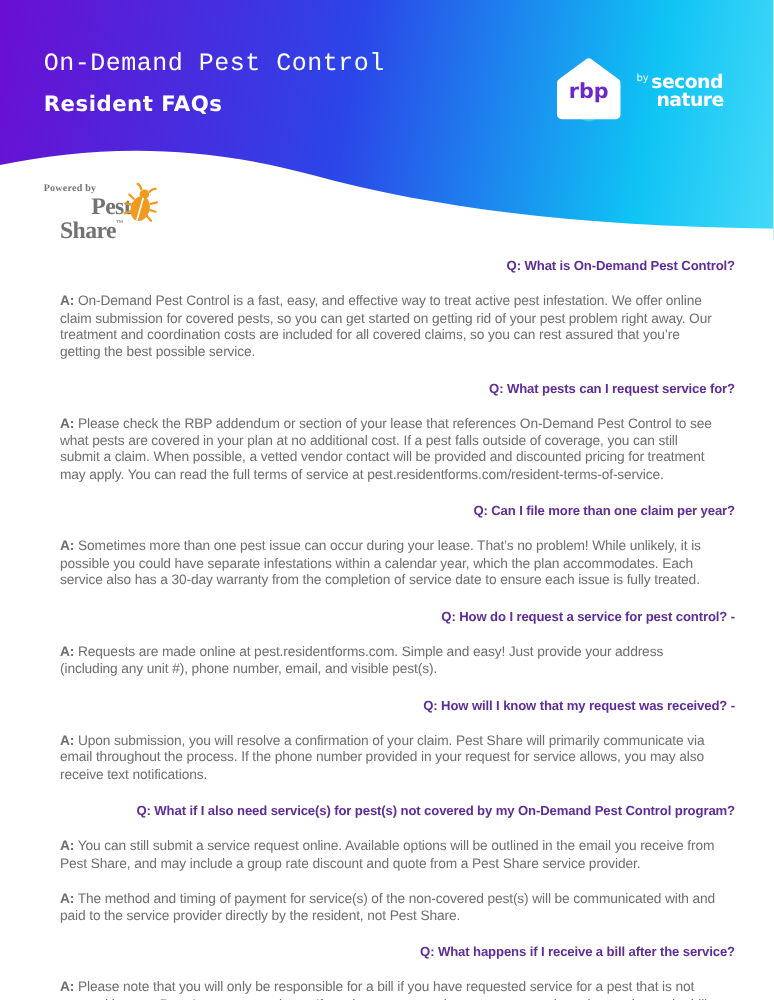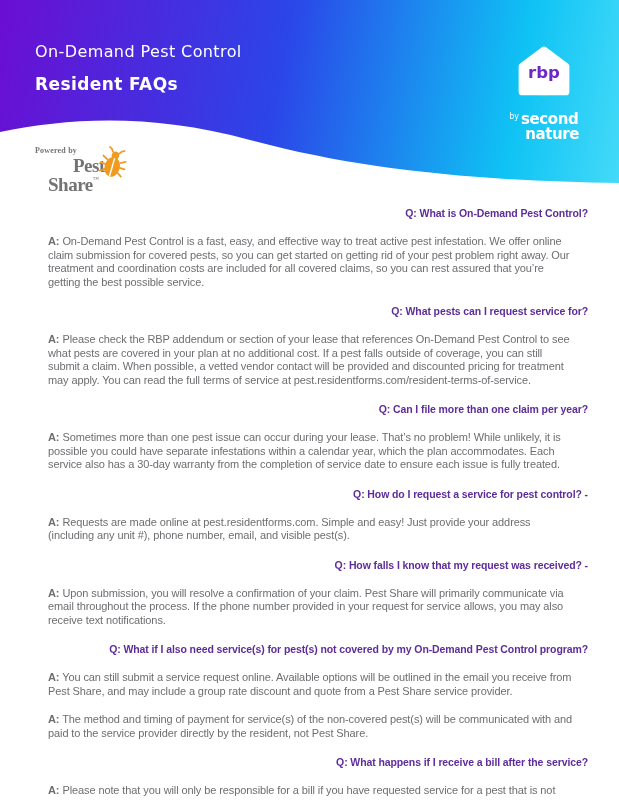--- a/index.html
+++ b/index.html
@@ -18,27 +18,27 @@
     background:linear-gradient(100deg, #6b0ed2 0%, #4330e0 28%, #2b46e8 45%, #0fc3f4 82%, #45daf8 100%);
   }
   .wave {
     position:absolute; left:0; bottom:-1px;
     width:619px; height:76px; display:block;
   }
   .header-title {
     position:absolute; left:35px; top:38px;
     color:#ffffff; font-family:"DejaVu Sans", sans-serif;
   }
-  .title-line1 { font-size:16px; font-weight:400; letter-spacing:0.4px; line-height:28px; }
+  .title-line1 { font-size:20px; font-weight:400; letter-spacing:0.4px; line-height:28px;font-family:Liberation Mono, monospace; }
   .title-line2 { font-size:17px; font-weight:700; letter-spacing:0.4px; line-height:28px; margin-top:4px; }
 
   
   .rbp-lockup {
     position:absolute; top:42px; right:40px;
-    display:flex; align-items:center; gap:9px;flex-direction:column;
+    display:flex; align-items:center; gap:9px;
   }
   .rbp-badge { display:block; }
   .sn { color:#ffffff; font-family:"DejaVu Sans", sans-serif; }
   .sn-top { white-space:nowrap; }
   .sn-by {
     display:inline-block; font-size:8px; font-weight:400;
     transform:translateY(-5px); margin-right:2px; opacity:0.95;
   }
   .sn-word { font-weight:700; font-size:15px; line-height:13px; letter-spacing:-0.4px; }
   .sn-bottom { margin-left:16px; }
@@ -146,21 +146,21 @@
       <p class="q">Q: Can I file more than one claim per year?</p>
       <p class="a"><strong>A:</strong> <span>Sometimes more than one pest issue can occur during your lease. That’s no problem! While unlikely, it is possible you could have separate infestations within a calendar year, which the plan accommodates. Each service also has a 30-day warranty from the completion of service date to ensure each issue is fully treated.</span></p>
     </div>
 
     <div class="faq">
       <p class="q">Q: How do I request a service for pest control? -</p>
       <p class="a"><strong>A:</strong> <span>Requests are made online at pest.residentforms.com. Simple and easy! Just provide your address (including any unit #), phone number, email, and visible pest(s).</span></p>
     </div>
 
     <div class="faq">
-      <p class="q">Q: How falls I know that my request was received? -</p>
+      <p class="q">Q: How will I know that my request was received? -</p>
       <p class="a"><strong>A:</strong> <span>Upon submission, you will resolve a confirmation of your claim. Pest Share will primarily communicate via email throughout the process. If the phone number provided in your request for service allows, you may also receive text notifications.</span></p>
     </div>
 
     <div class="faq">
       <p class="q">Q: What if I also need service(s) for pest(s) not covered by my On-Demand Pest Control program?</p>
       <p class="a"><strong>A:</strong> <span>You can still submit a service request online. Available options will be outlined in the email you receive from Pest Share, and may include a group rate discount and quote from a Pest Share service provider.</span></p>
     </div>
 
     <div class="faq">
       <p class="a"><strong>A:</strong> <span>The method and timing of payment for service(s) of the non-covered pest(s) will be communicated with and paid to the service provider directly by the resident, not Pest Share.</span></p>

